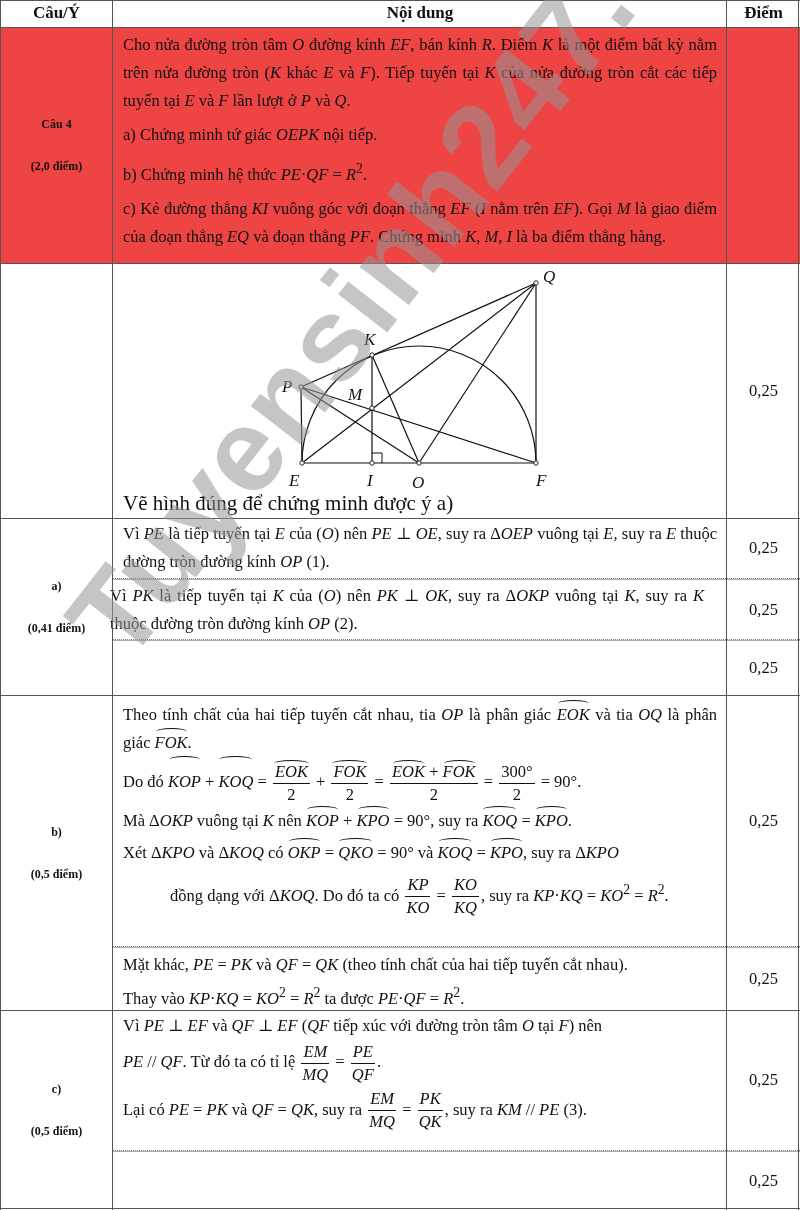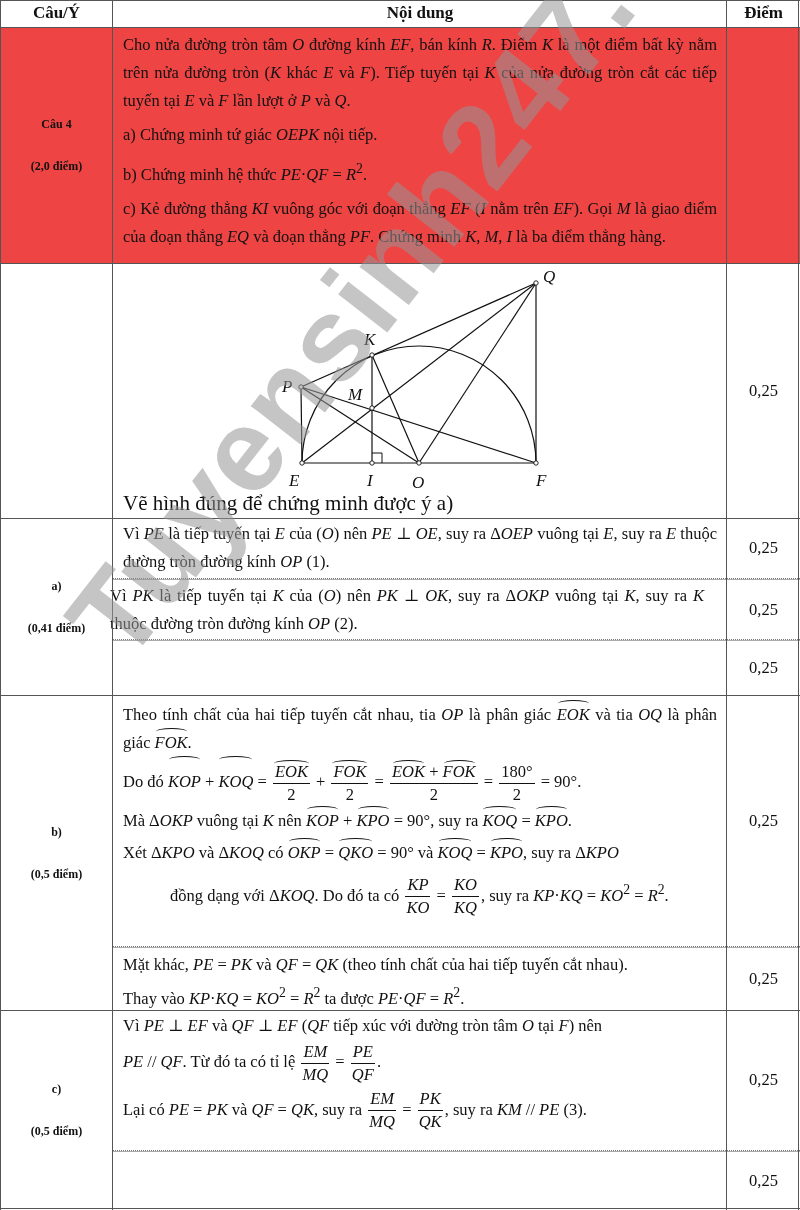--- a/index.html
+++ b/index.html
@@ -129,21 +129,21 @@
     <p class="eqline">Do đó <span class="arc m">KOP</span> + <span class="arc m">KOQ</span> = <span class="frac">
           <span class="arc m">EOK</span>
           <span>2</span>
         </span> + <span class="frac">
           <span class="arc m">FOK</span>
           <span>2</span>
         </span> = <span class="frac">
           <span><span class="arc m">EOK</span> + <span class="arc m">FOK</span></span>
           <span>2</span>
         </span> = <span class="frac">
-          <span>180°</span>
+          <span>300°</span>
           <span>2</span>
         </span> = 90°.</p>
     <p>Mà Δ<i>OKP</i> vuông tại <i>K</i> nên <span class="arc m">KOP</span> + <span class="arc m">KPO</span> = 90°, suy ra <span class="arc m">KOQ</span> = <span class="arc m">KPO</span>.</p>
     <p style="margin-top:4px;">Xét Δ<i>KPO</i> và Δ<i>KOQ</i> có <span class="arc m">OKP</span> = <span class="arc m">QKO</span> = 90° và <span class="arc m">KOQ</span> = <span class="arc m">KPO</span>, suy ra Δ<i>KPO</i></p>
     <p class="eqline" style="line-height:46px;margin-left:47px;">đồng dạng với Δ<i>KOQ</i>. Do đó ta có <span class="frac">
           <span class="m">KP</span>
           <span class="m">KO</span>
         </span> = <span class="frac">
           <span class="m">KO</span>
           <span class="m">KQ</span>

